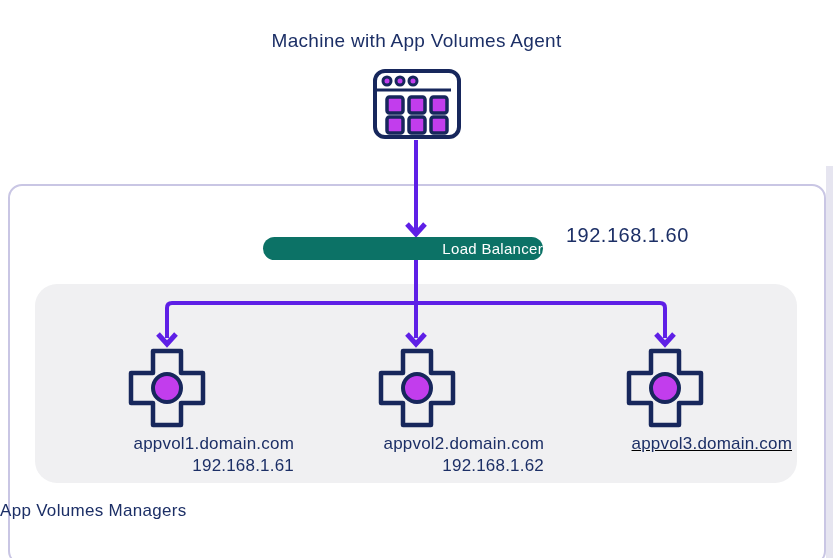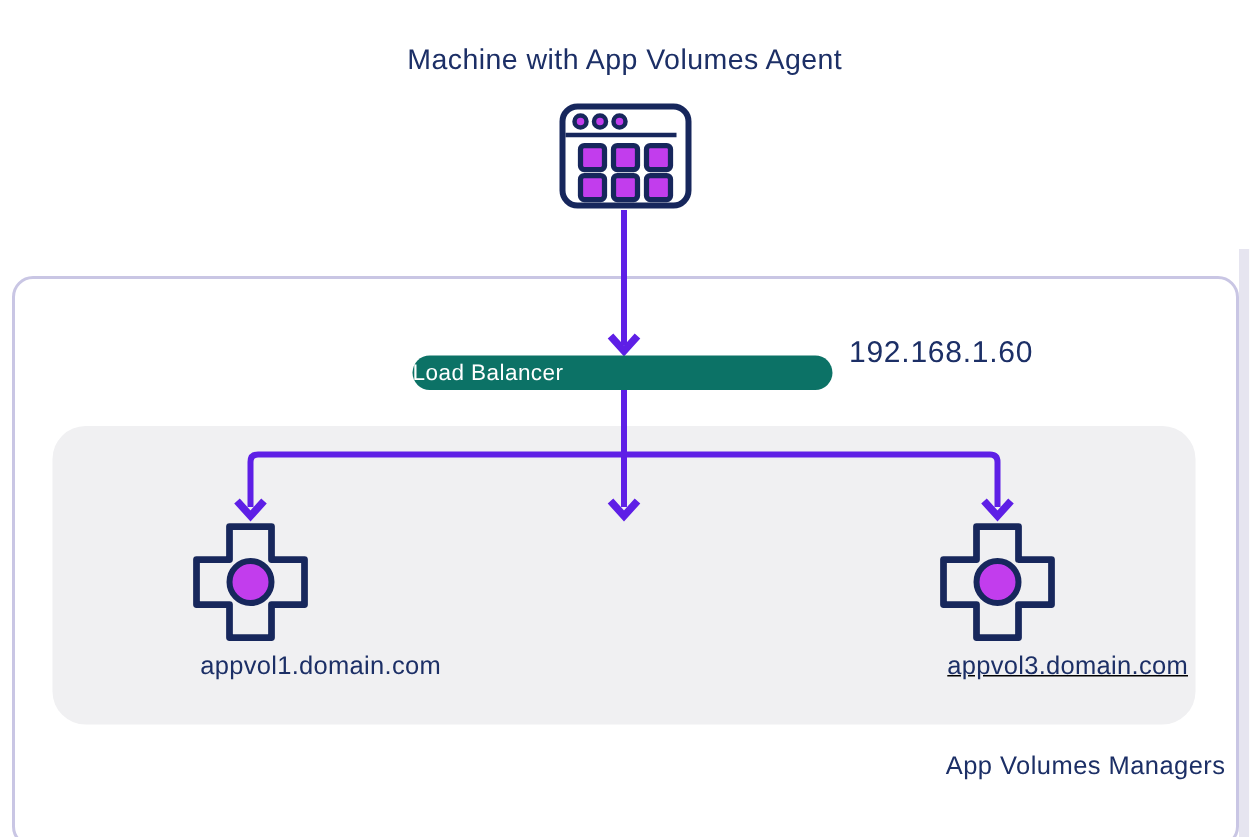--- a/index.html
+++ b/index.html
@@ -11,42 +11,42 @@
     position:absolute;top:14px;left:0;right:0;text-align:center;
     font-size:19px;letter-spacing:.3px;color:#1c2f66;z-index:3;
   }
   .machine-icon{position:absolute;left:372px;top:52px;z-index:3;}
   .card{
     position:absolute;left:8px;top:168px;width:814px;height:377px;
     background:#ffffff;border:2px solid #c9c6e4;border-radius:14px;z-index:0;
   }
   .connector-svg{position:absolute;left:0;top:0;width:833px;height:558px;z-index:1;pointer-events:none;}
   .lb-pill{
-    position:absolute;left:275px;top:221px;width:280px;height:23px;
+    position:absolute;left:263px;top:221px;width:280px;height:23px;
     background:#0c7266;border-radius:12px;z-index:2;
-    color:#ffffff;font-size:15px;line-height:23px;text-align:left;letter-spacing:.3px;
+    color:#ffffff;font-size:15px;line-height:23px;text-align:right;letter-spacing:.3px;
   }
   .lb-ip{
     position:absolute;left:566px;top:208px;z-index:2;
     color:#1c2f66;font-size:20px;letter-spacing:.5px;
   }
   .managers-panel{
     position:absolute;left:35px;top:268px;width:762px;height:199px;
     background:#f0f0f2;border-radius:22px;z-index:0;
   }
   .manager-col{position:absolute;top:331px;width:254px;text-align:right;z-index:2;}
   .manager-col.c1{left:40px;}
   .manager-col.c2{left:290px;}
   .manager-col.c3{left:538px;text-decoration:underline;}
   .manager-icon{display:block;margin:0 auto 2px auto;}
   .manager-host,.manager-ip{
     color:#1c2f66;font-size:17px;line-height:22px;letter-spacing:.2px;
   }
   .managers-caption{
-    position:absolute;top:485px;left:0;right:16px;text-align:right;
+    position:absolute;top:485px;left:0;right:16px;text-align:left;
     color:#1c2f66;font-size:17px;letter-spacing:.3px;z-index:2;
   }
   .edge-strip-bottom{
     position:absolute;left:0;top:548px;width:833px;height:10px;background:#e3e2ee;z-index:4;
   }
   .edge-strip-right{
     position:absolute;left:826px;top:150px;width:7px;height:400px;background:#e6e5f0;z-index:4;
   }
 </style>
 </head>
@@ -91,22 +91,31 @@
 
   <div class="lb-pill">Load Balancer</div>
   <div class="lb-ip">192.168.1.60</div>
 
   <div class="manager-col c1">
     <svg class="manager-icon" width="88" height="84" viewBox="0 0 88 84">
       <path d="M 30 4 H 58 V 26 H 80 V 56 H 58 V 78 H 30 V 56 H 8 V 26 H 30 Z" fill="none" stroke="#17275c" stroke-width="4.5" stroke-linejoin="round"></path>
       <circle cx="44" cy="41" r="14" fill="#c23ded" stroke="#17275c" stroke-width="4"></circle>
     </svg>
     <div class="manager-host">appvol1.domain.com</div>
+    <div class="manager-ip">192.168.1.61</div>
   </div>
 
+  <div class="manager-col c2">
+    <svg class="manager-icon" width="88" height="84" viewBox="0 0 88 84">
+      <path d="M 30 4 H 58 V 26 H 80 V 56 H 58 V 78 H 30 V 56 H 8 V 26 H 30 Z" fill="none" stroke="#17275c" stroke-width="4.5" stroke-linejoin="round"></path>
+      <circle cx="44" cy="41" r="14" fill="#c23ded" stroke="#17275c" stroke-width="4"></circle>
+    </svg>
+    <div class="manager-host">appvol2.domain.com</div>
+    <div class="manager-ip">192.168.1.62</div>
+  </div>
 
   <div class="manager-col c3">
     <svg class="manager-icon" width="88" height="84" viewBox="0 0 88 84">
       <path d="M 30 4 H 58 V 26 H 80 V 56 H 58 V 78 H 30 V 56 H 8 V 26 H 30 Z" fill="none" stroke="#17275c" stroke-width="4.5" stroke-linejoin="round"></path>
       <circle cx="44" cy="41" r="14" fill="#c23ded" stroke="#17275c" stroke-width="4"></circle>
     </svg>
     <div class="manager-host">appvol3.domain.com</div>
   </div>
 
   <div class="managers-caption">App Volumes Managers</div>

